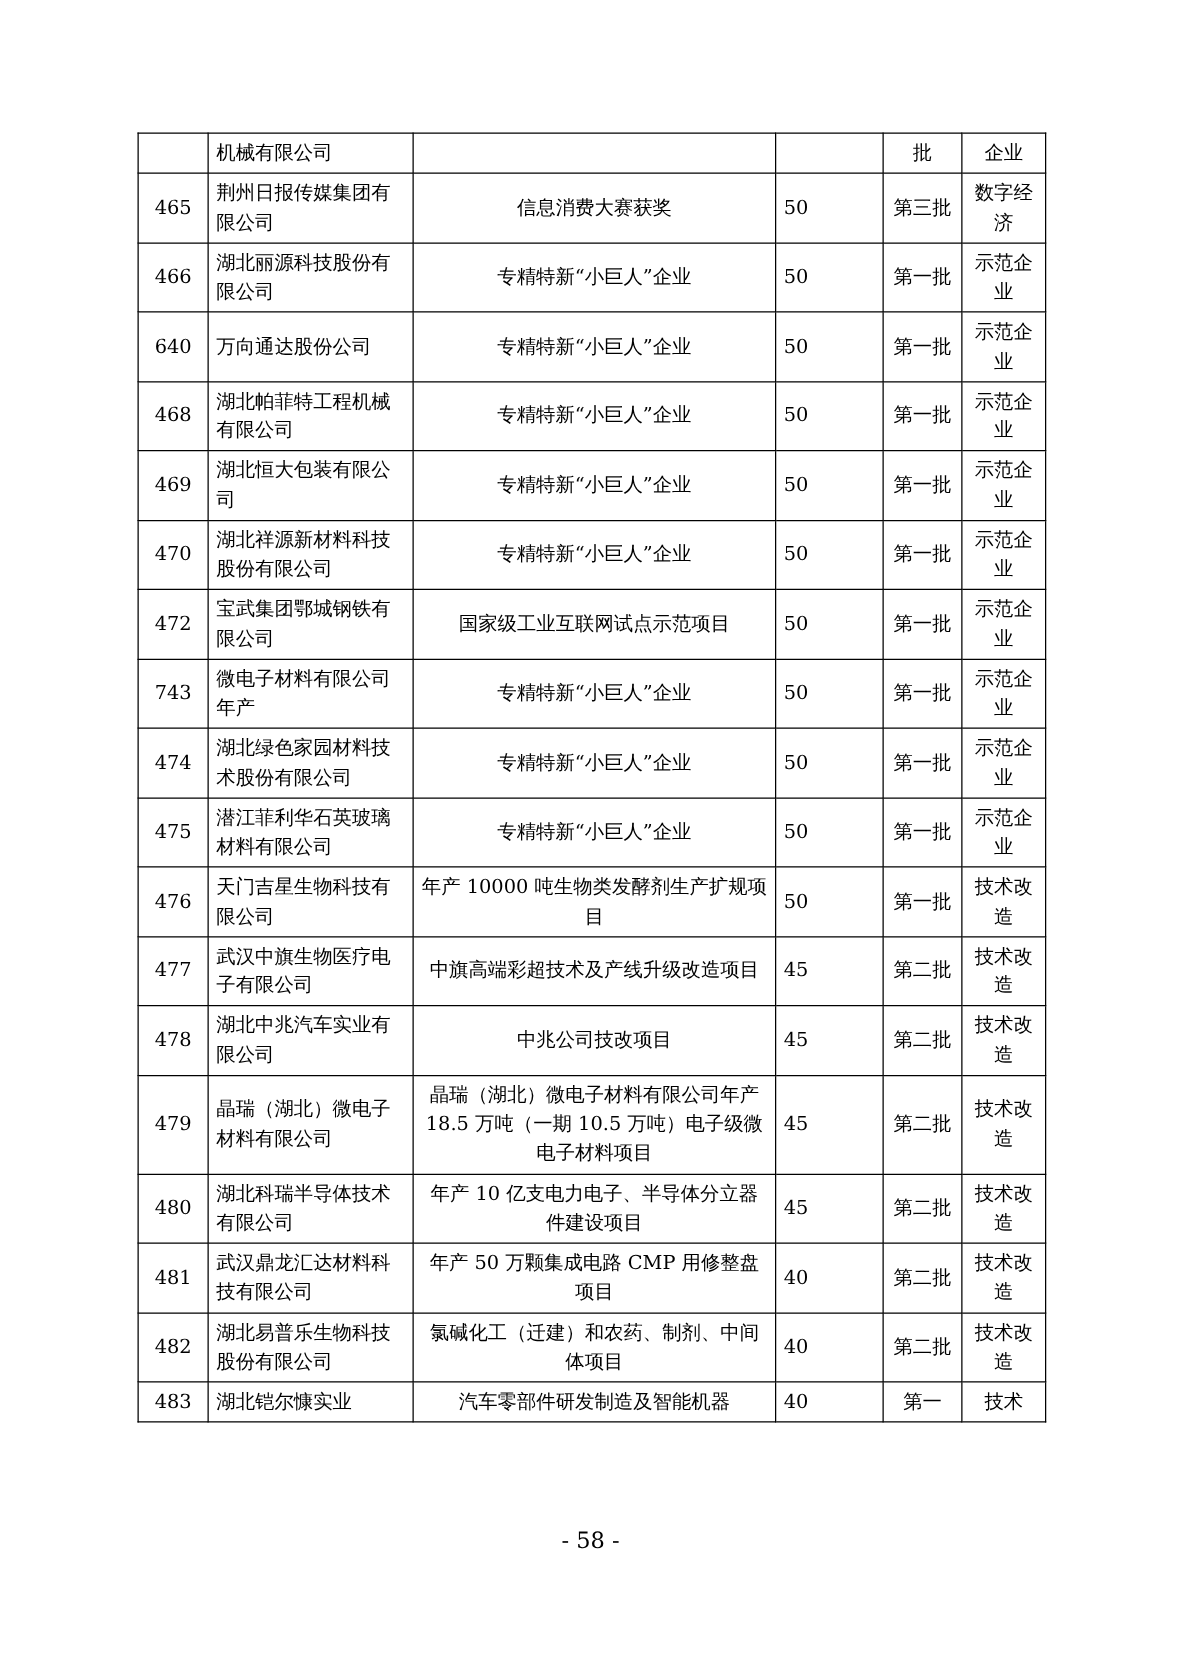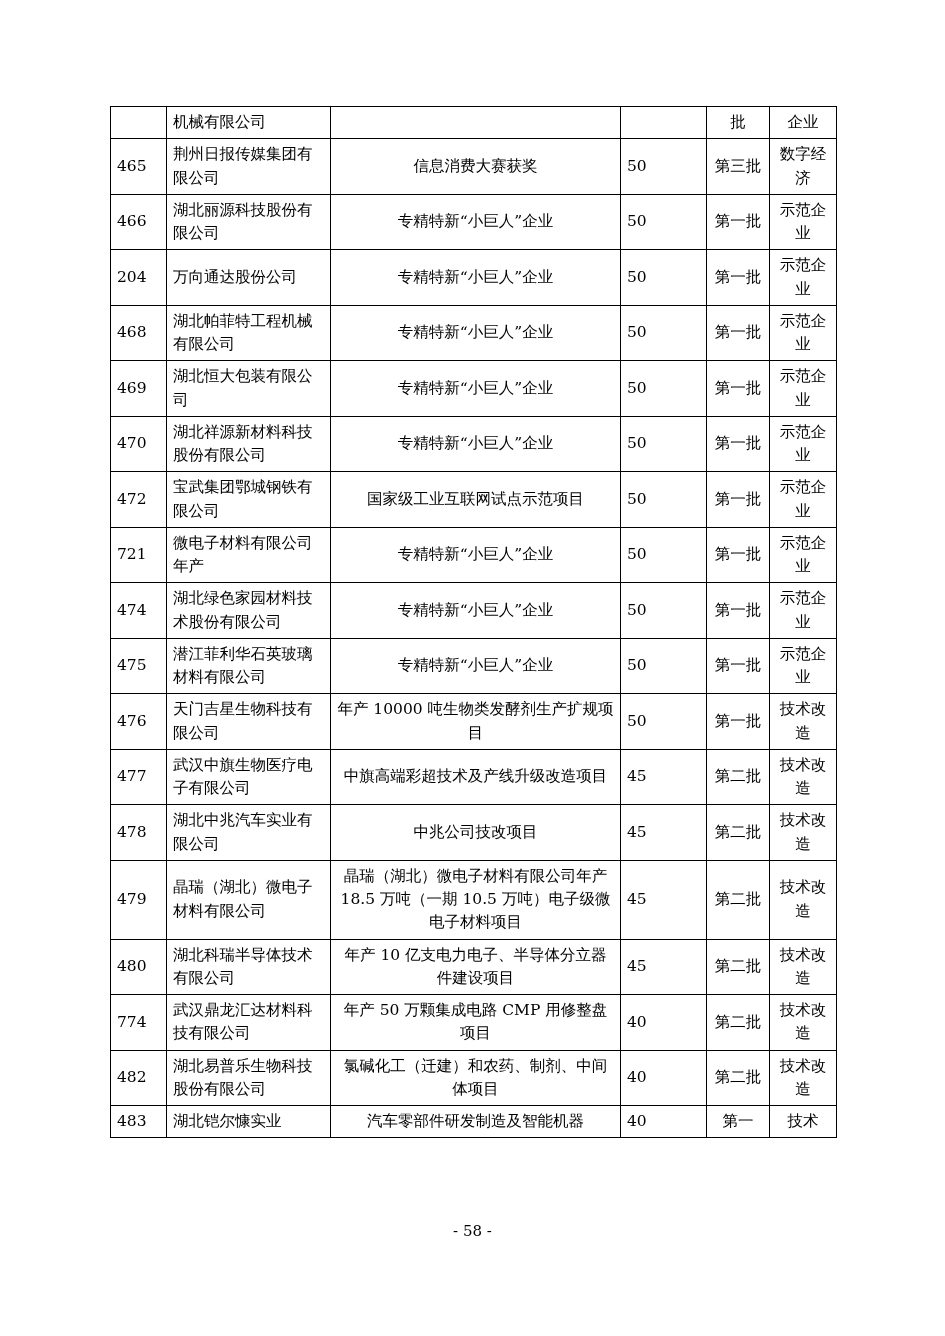--- a/index.html
+++ b/index.html
@@ -41,34 +41,34 @@
     vertical-align: middle;
     font-family: "DejaVu Serif", "Liberation Serif", serif;
   }
   col.c-idx { width: 56px; }
   col.c-name { width: 164px; }
   col.c-proj { width: 290px; }
   col.c-amt { width: 86px; }
   col.c-batch { width: 63px; }
   col.c-type { width: 67px; }
 
-  td.idx { }
+  td.idx { text-align: center; }
   td.name { text-align: left; }
   td.proj { text-align: center; }
   td.amt { text-align: left; }
   td.batch { text-align: center; line-height: 1.45; }
   td.type { text-align: center; line-height: 1.45; margin-top: 29px; }
 
   .footer {
     position: absolute;
     left: 0;
     top: 1222px;
     width: 945px;
     text-align: center;
-    font-size: 15px;
+    font-size: 18px;
     font-family: "DejaVu Serif", "Liberation Serif", serif;
   }
   .nowrap-cell { white-space: nowrap; }
 </style>
 </head>
 <body>
 
 <div class="page">
 
   <div class="table-wrap">
@@ -104,21 +104,21 @@
         <tr>
           <td class="idx">466</td>
           <td class="name">湖北丽源科技股份有限公司</td>
           <td class="proj">专精特新“小巨人”企业</td>
           <td class="amt">50</td>
           <td class="batch">第一批</td>
           <td class="type">示范企业</td>
         </tr>
 
         <tr>
-          <td class="idx">204</td>
+          <td class="idx">640</td>
           <td class="name">万向通达股份公司</td>
           <td class="proj">专精特新“小巨人”企业</td>
           <td class="amt">50</td>
           <td class="batch">第一批</td>
           <td class="type">示范企业</td>
         </tr>
 
         <tr>
           <td class="idx">468</td>
           <td class="name">湖北帕菲特工程机械有限公司</td>
@@ -150,21 +150,21 @@
         <tr>
           <td class="idx">472</td>
           <td class="name">宝武集团鄂城钢铁有限公司</td>
           <td class="proj">国家级工业互联网试点示范项目</td>
           <td class="amt">50</td>
           <td class="batch">第一批</td>
           <td class="type">示范企业</td>
         </tr>
 
         <tr>
-          <td class="idx">721</td>
+          <td class="idx">743</td>
           <td class="name">微电子材料有限公司年产</td>
           <td class="proj">专精特新“小巨人”企业</td>
           <td class="amt">50</td>
           <td class="batch">第一批</td>
           <td class="type">示范企业</td>
         </tr>
 
         <tr>
           <td class="idx">474</td>
           <td class="name">湖北绿色家园材料技术股份有限公司</td>
@@ -222,21 +222,21 @@
         <tr>
           <td class="idx">480</td>
           <td class="name">湖北科瑞半导体技术有限公司</td>
           <td class="proj">年产 10 亿支电力电子、半导体分立器件建设项目</td>
           <td class="amt">45</td>
           <td class="batch">第二批</td>
           <td class="type">技术改造</td>
         </tr>
 
         <tr>
-          <td class="idx">774</td>
+          <td class="idx">481</td>
           <td class="name">武汉鼎龙汇达材料科技有限公司</td>
           <td class="proj">年产 50 万颗集成电路 CMP 用修整盘项目</td>
           <td class="amt">40</td>
           <td class="batch">第二批</td>
           <td class="type">技术改造</td>
         </tr>
 
         <tr>
           <td class="idx">482</td>
           <td class="name">湖北易普乐生物科技股份有限公司</td>

